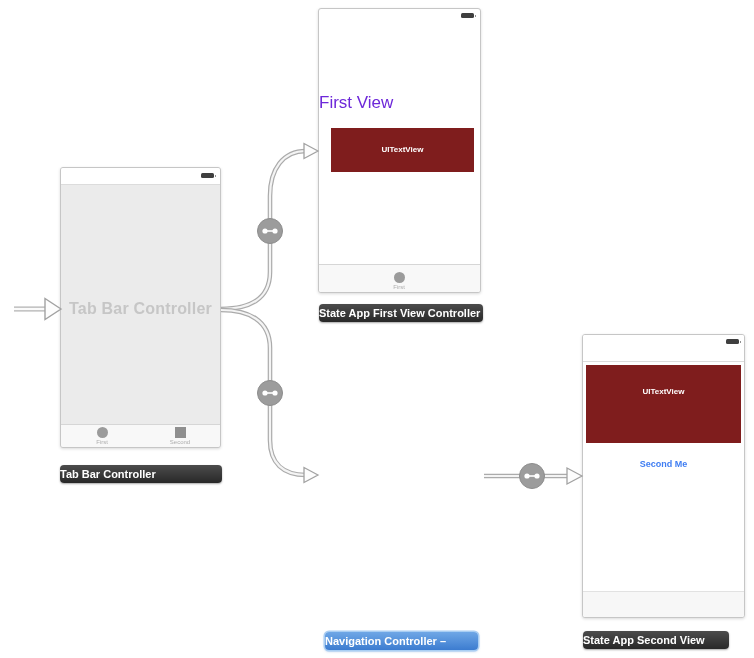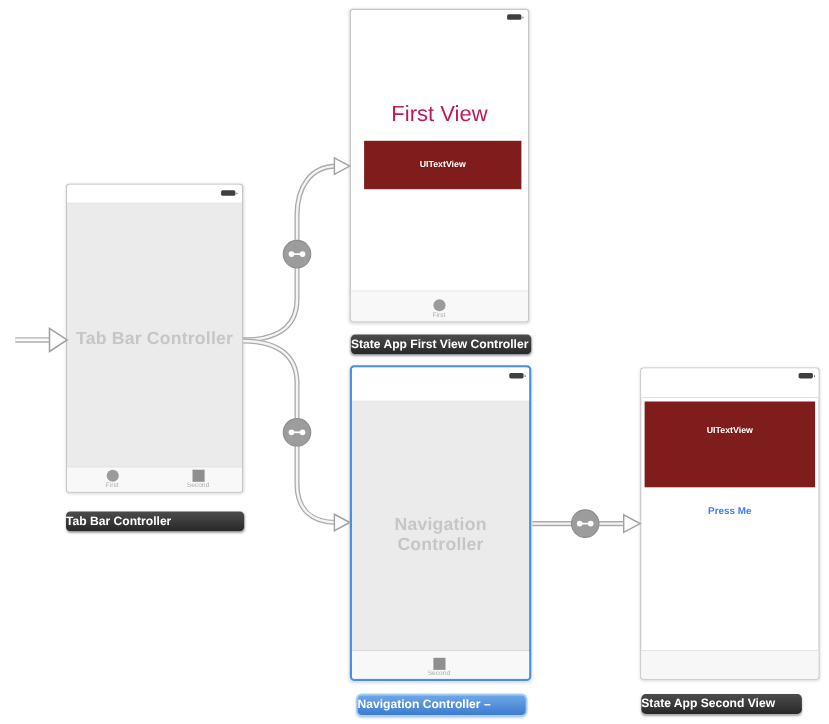--- a/index.html
+++ b/index.html
@@ -22,22 +22,22 @@
   .icon-square{width:11px;height:11px;background:#8f8f8f;margin:0 auto;}
   .tab-label{font-size:6px;line-height:7px;color:#aeaeae;margin-top:1px;}
   
   .badge{position:absolute;height:18px;line-height:18px;text-align:left;border-radius:4px;
          color:#ffffff;font-size:11px;font-weight:bold;
          background:linear-gradient(180deg,#4c4c4c,#282828);
          box-shadow:0 1px 2px rgba(0,0,0,0.35);}
   .badge.selected{background:linear-gradient(180deg,#6fa7e6,#3c7cd0);
          box-shadow:0 0 0 1.5px #a9cef3,0 1px 3px rgba(60,120,200,0.6);}
   
-  .big-title{position:absolute;left:0;right:0;text-align:center;
-             font-size:20px;font-weight:400;color:#be185d;}
+  .big-title{position:absolute;left:0;right:0;text-align:left;
+             font-size:17px;font-weight:400;color:#6d28d9;}
   .textview{position:absolute;background:#7f1d1d;color:#ffffff;
             font-size:8px;font-weight:bold;text-align:center;}
   .link-btn{position:absolute;left:0;right:0;text-align:center;
             color:#3f7df2;font-size:9px;font-weight:bold;}
   
   .frame.selected{border:2px solid #4a90e2;border-radius:4px;}
   
   #wires{position:absolute;left:0;top:0;z-index:5;pointer-events:none;}
   #wires .hot{pointer-events:auto;}
 </style>
@@ -72,40 +72,28 @@
     <div class="textview" style="left:12px;top:119px;width:143px;height:44px;line-height:44px;">UITextView</div>
     <div class="tabstrip" style="height:27px;">
       <div class="tab-item" style="left:58px;top:7px;">
         <div class="icon-circle"></div>
         <div class="tab-label">First</div>
       </div>
     </div>
   </div>
   <div class="badge" style="left:319px;top:304px;width:164px;">State App First View Controller –</div>
 
-  <div class="frame selected" style="left:318px;top:332px;width:161px;height:283px;">
-    <div class="header" style="height:30px;">
-      <span class="battery" style="right:5px;top:5px;"></span>
-    </div>
-    <div class="scene-title" style="top:135px;">Navigation Controller</div>
-    <div class="tabstrip" style="height:25px;">
-      <div class="tab-item" style="left:57px;top:6px;">
-        <div class="icon-square"></div>
-        <div class="tab-label">Second</div>
-      </div>
-    </div>
-  </div>
   <div class="badge selected" style="left:325px;top:632px;width:153px;">Navigation Controller – Second</div>
 
   <div class="frame" style="left:582px;top:334px;width:161px;height:282px;background:#ffffff;">
     <div class="header" style="height:26px;">
       <span class="battery" style="right:5px;top:4px;"></span>
     </div>
     <div class="textview" style="left:3px;right:3px;top:30px;height:78px;padding-top:22px;box-sizing:border-box;">UITextView</div>
-    <div class="link-btn" style="top:124px;">Press Me</div>
+    <div class="link-btn" style="top:124px;">Second Me</div>
     <div class="tabstrip" style="height:25px;border-top-color:#e2e2e2;background:#f7f7f7;"></div>
   </div>
   <div class="badge" style="left:583px;top:631px;width:146px;">State App Second View</div>
 
   <svg id="wires" width="754" height="658" viewBox="0 0 754 658">
 
     <g>
       <path d="M14,309 L45,309" fill="none" stroke="#aeaeae" stroke-width="5"></path>
       <path d="M14,309 L45,309" fill="none" stroke="#fbfbfb" stroke-width="2.6"></path>
       <polygon points="61,309 45,298.5 45,319.5" fill="#fdfdfd" stroke="#a2a2a2" stroke-width="1.4"></polygon>

